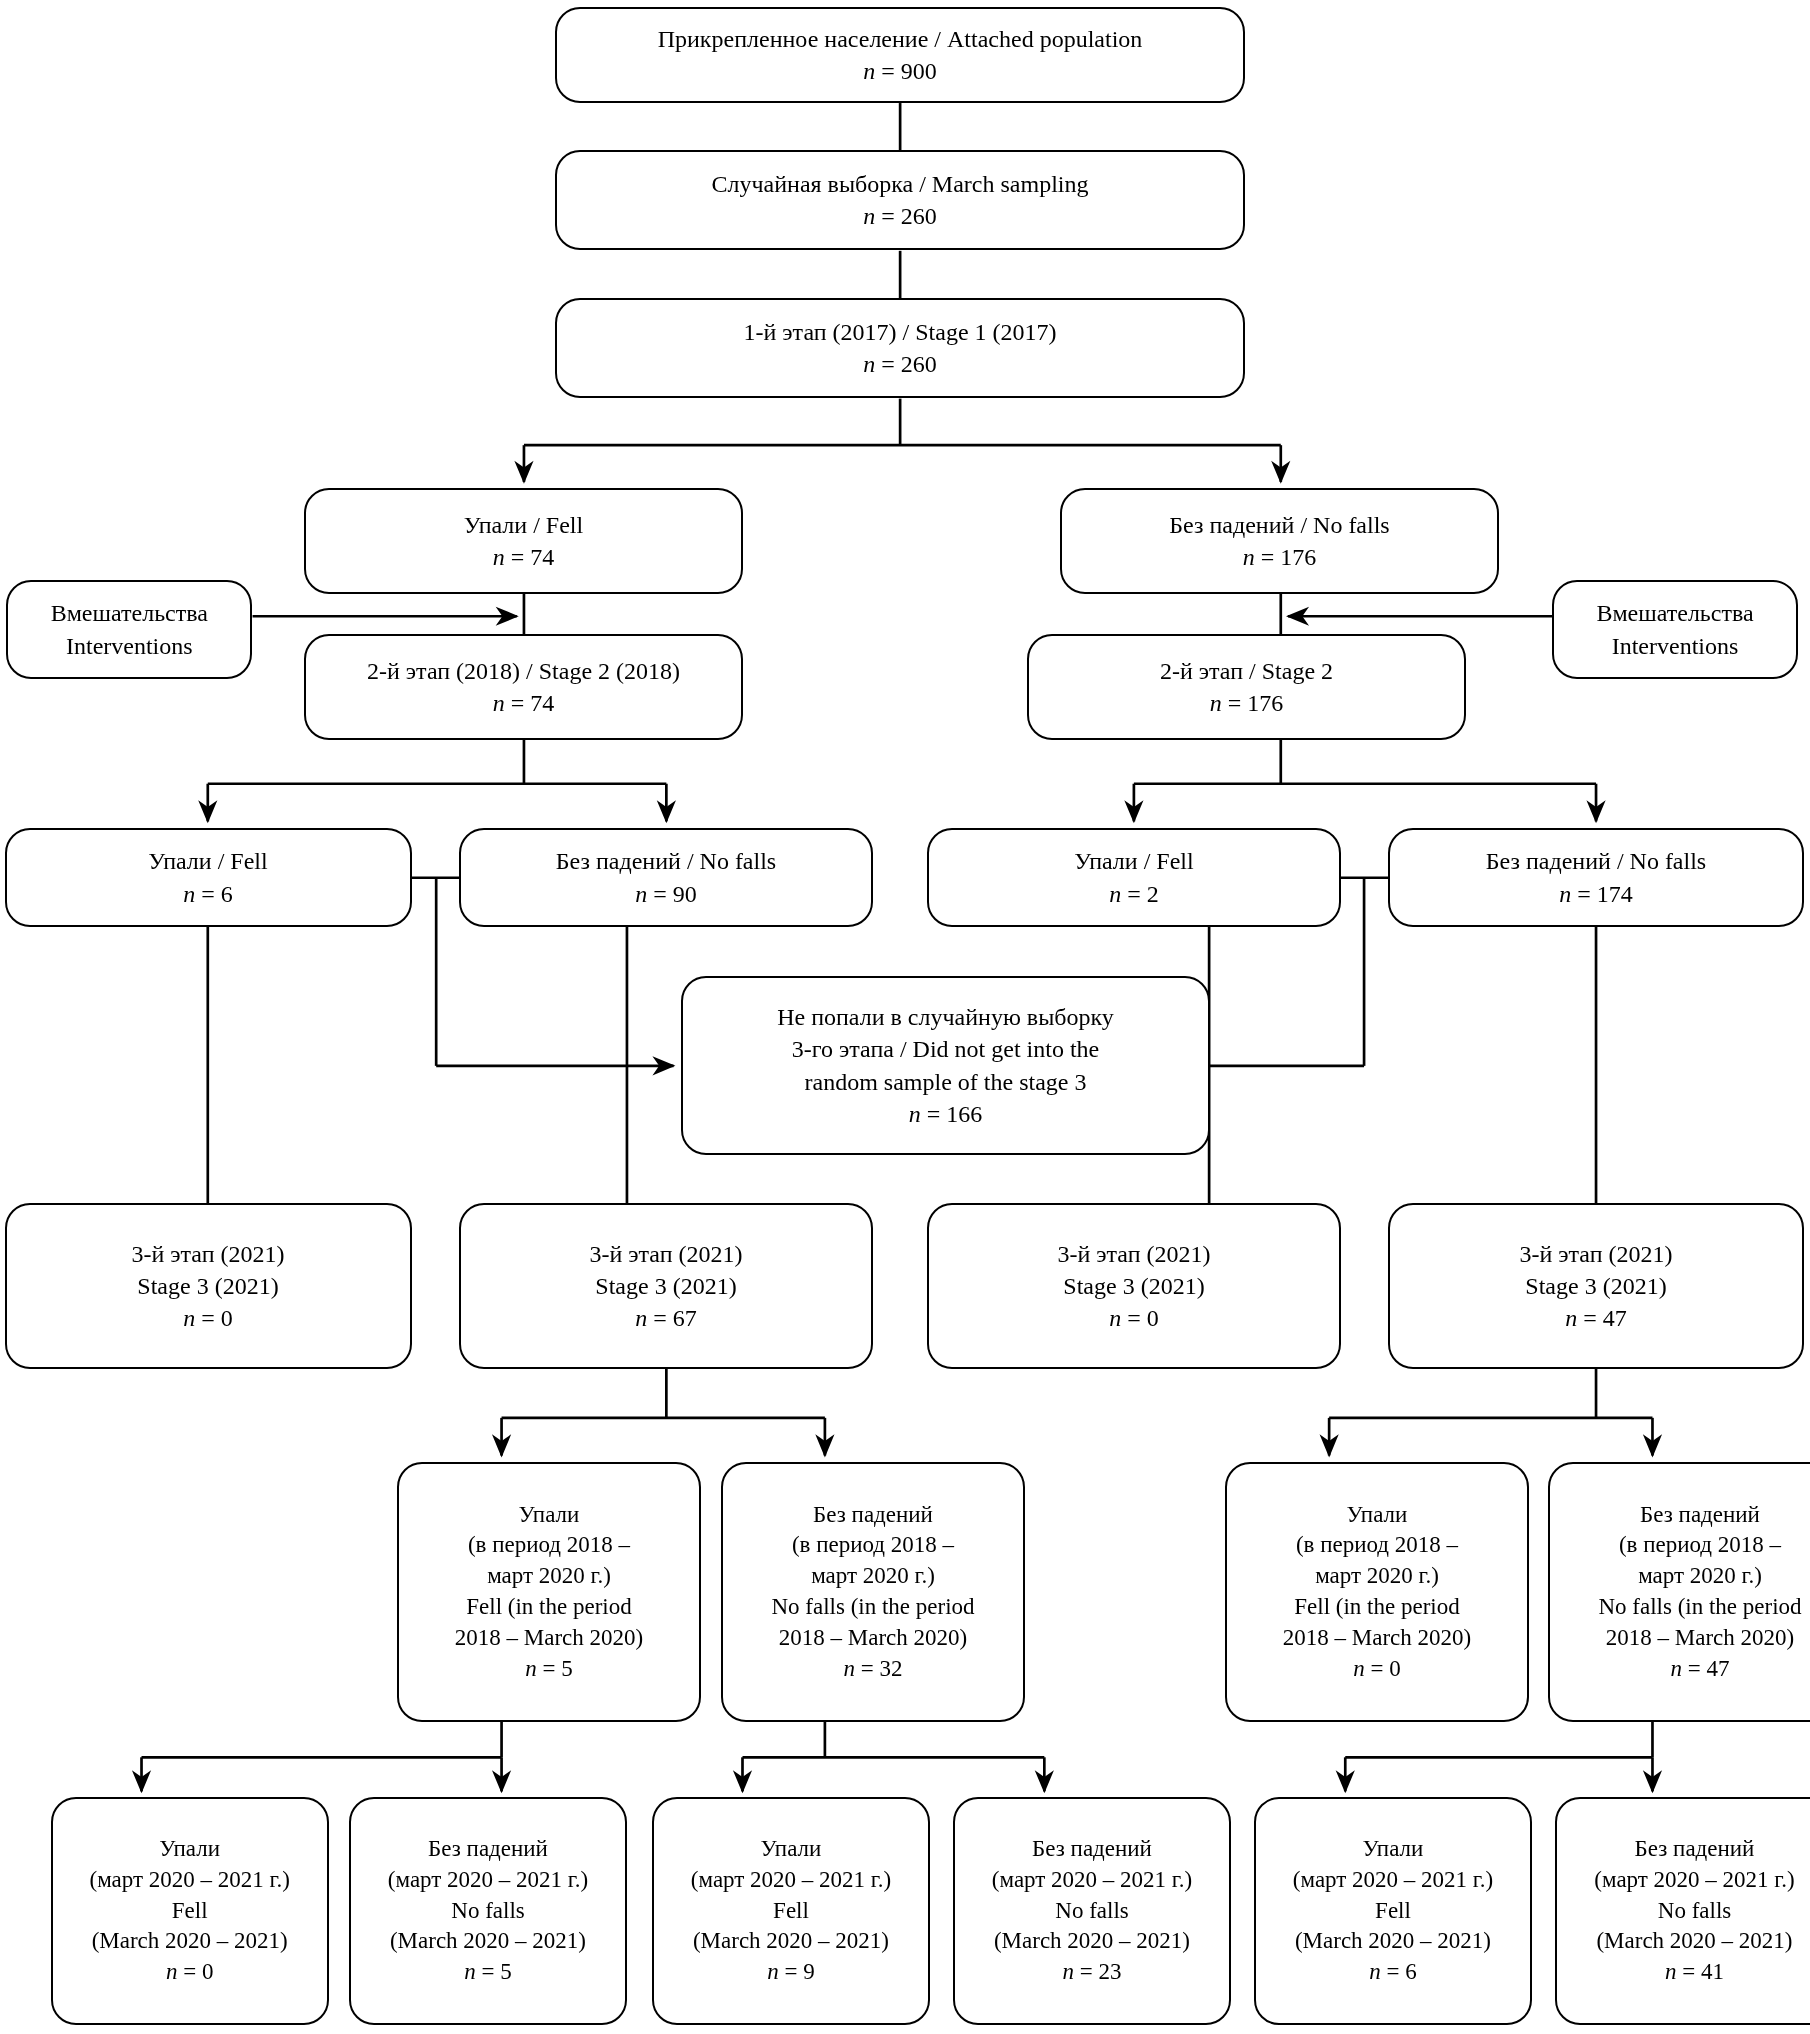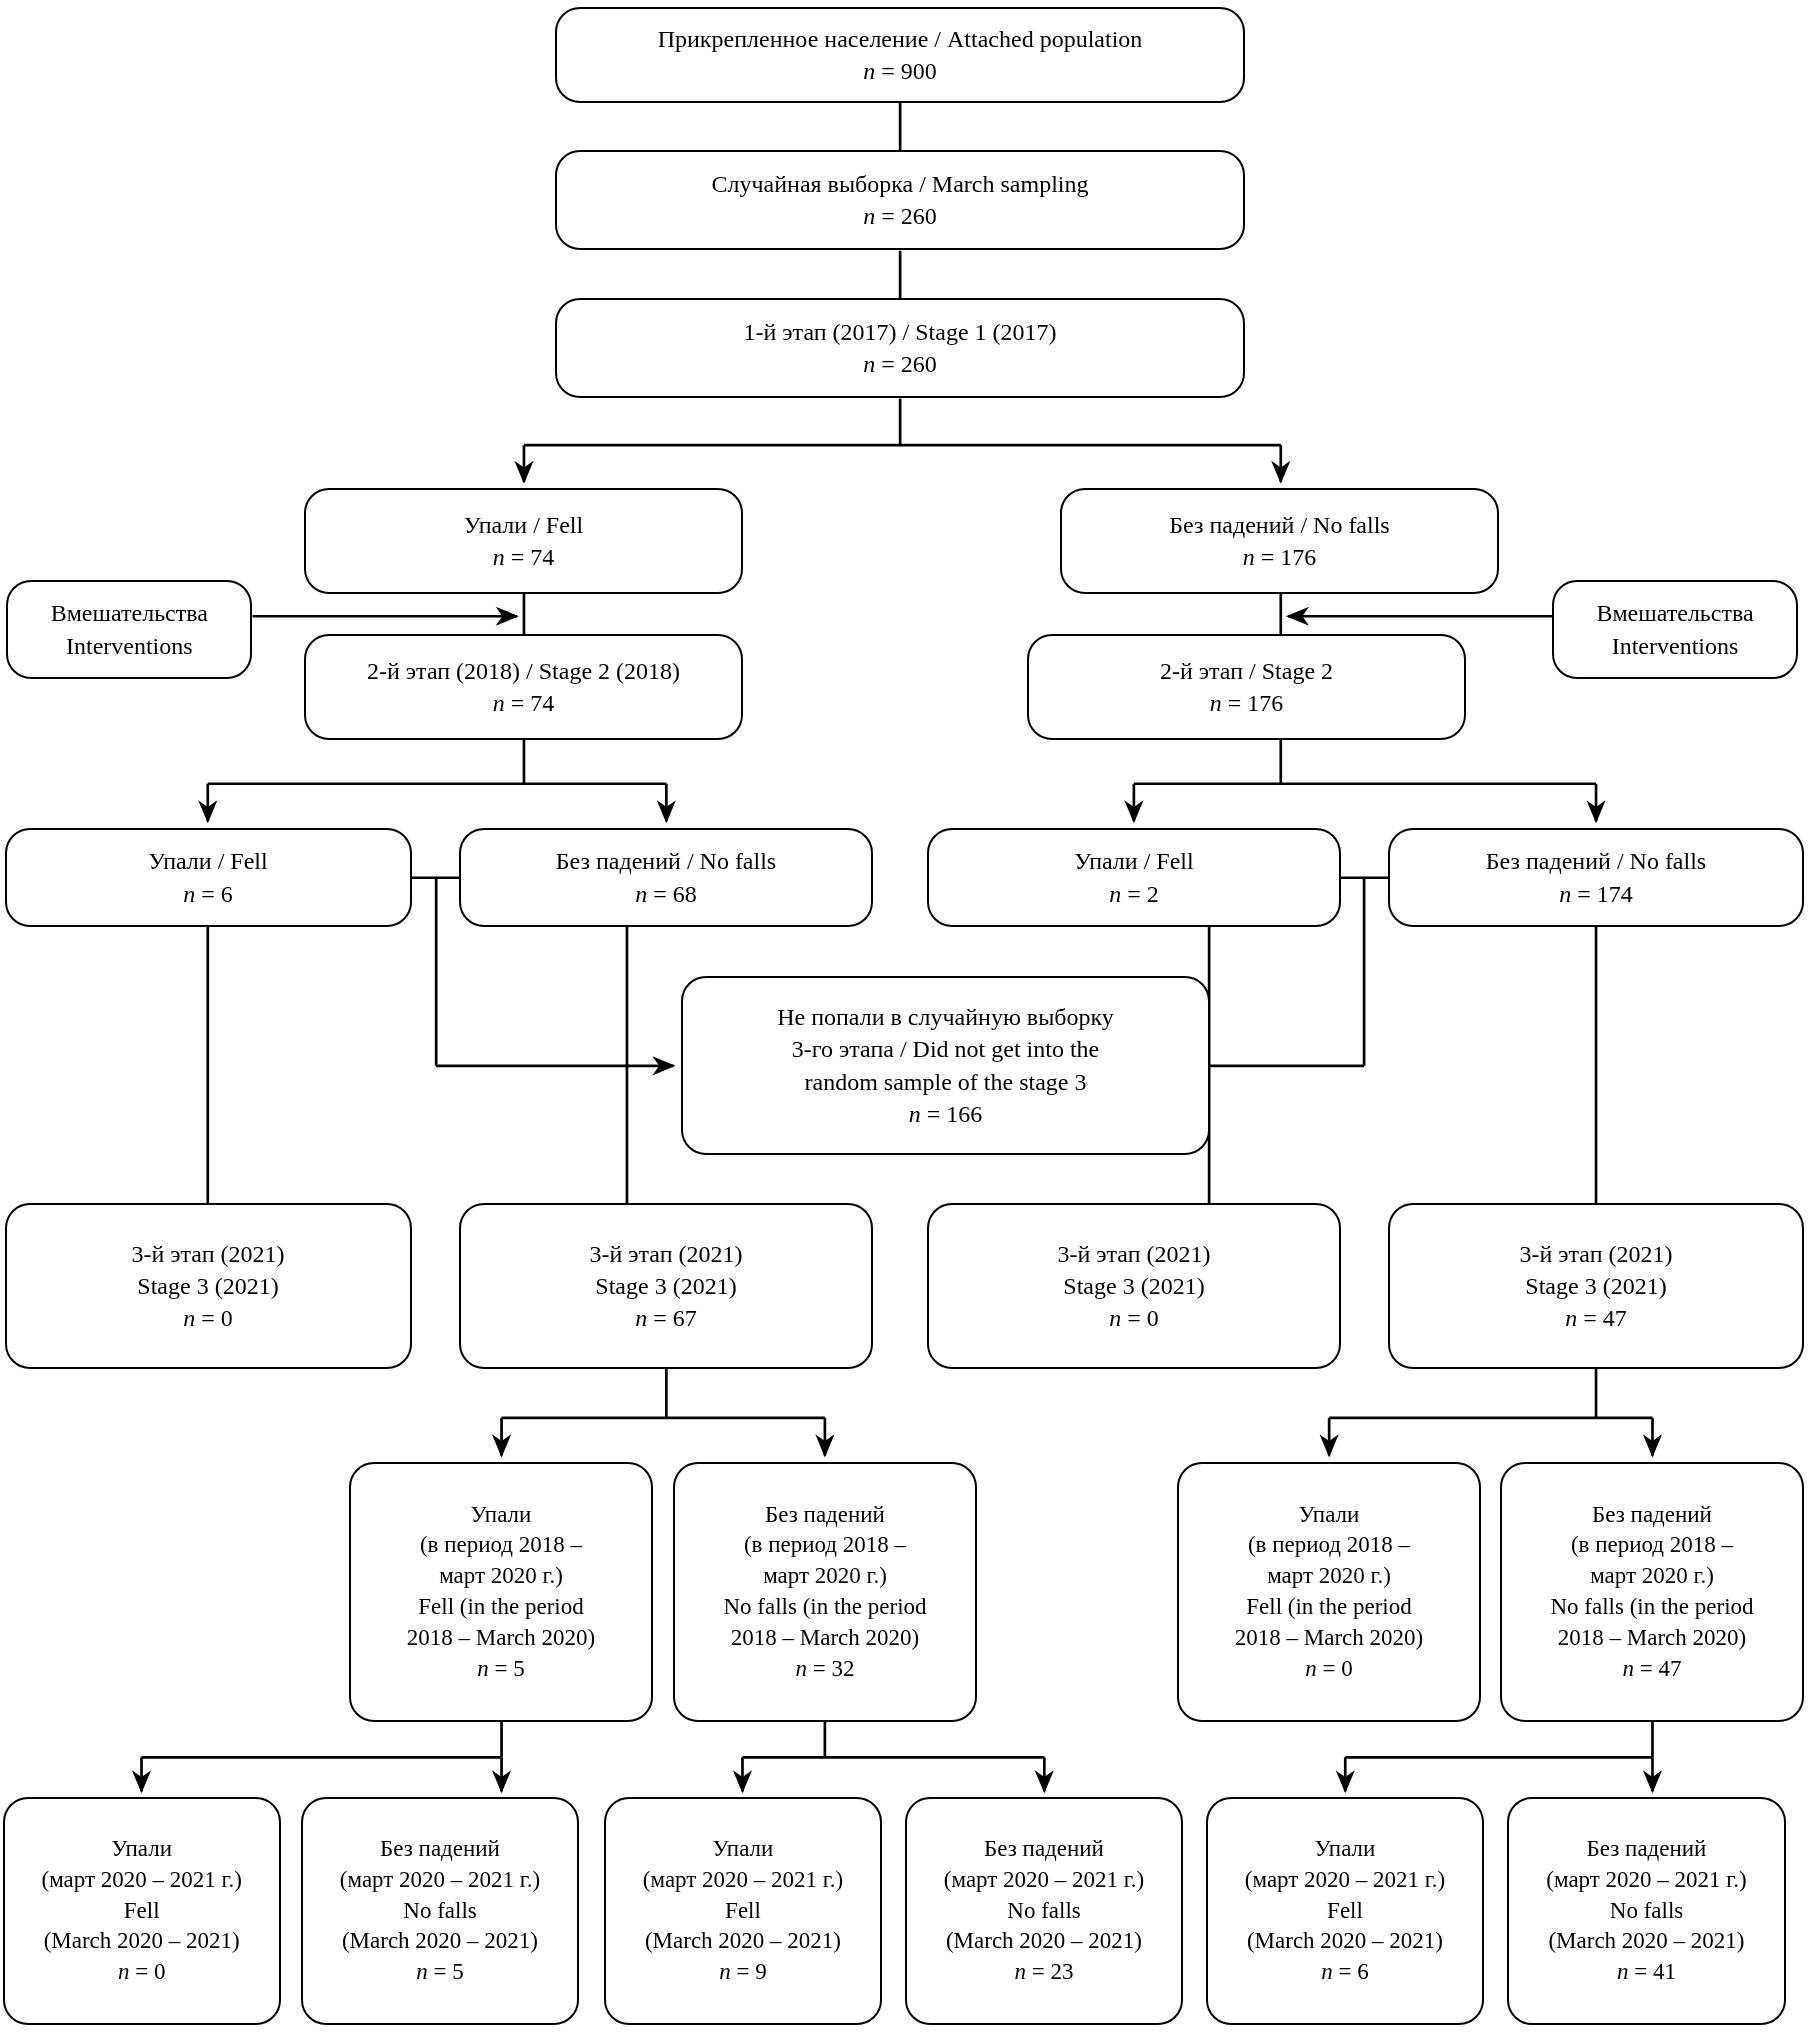--- a/index.html
+++ b/index.html
@@ -3,21 +3,21 @@
 <meta charset="utf-8">
 <style>
   html,body{margin:0;padding:0;background:#ffffff;}
   #figure{position:relative;width:1811px;height:2035px;background:#ffffff;
           font-family:Liberation Serif, serif;color:#000;overflow:hidden;padding-left:24px;}
   #wires{position:absolute;left:0;top:0;width:1811px;height:2035px;}
   .box{position:absolute;box-sizing:border-box;border:2.7px solid #000;border-radius:25px;
        background:#ffffff;display:flex;flex-direction:column;align-items:center;
        justify-content:center;text-align:center;font-size:24px;line-height:1.34;
        padding:5.4px 9px;z-index:2;}
-  .sm{font-size:23px;}
+  .sm{font-size:23px;margin-left:48px;}
   .line{white-space:nowrap;}
   .nv{font-style:italic;}
 </style>
 </head>
 <body>
 
 <div id="figure">
 
   <svg id="wires" width="1811" height="2035" viewBox="0 0 2022 2272">
     <defs>
@@ -116,21 +116,21 @@
     <div class="line">2-й этап / Stage 2</div>
     <div class="line"><i class="nv">n</i><span> = 176</span></div>
   </div>
 
   <div class="box" style="left:4.5px;top:828px;width:407px;height:99px">
     <div class="line">Упали / Fell</div>
     <div class="line"><i class="nv">n</i><span> = 6</span></div>
   </div>
   <div class="box" style="left:459px;top:828px;width:414px;height:99px">
     <div class="line">Без падений / No falls</div>
-    <div class="line"><i class="nv">n</i><span> = 68</span></div>
+    <div class="line"><i class="nv">n</i><span> = 90</span></div>
   </div>
   <div class="box" style="left:927px;top:828px;width:414px;height:99px">
     <div class="line">Упали / Fell</div>
     <div class="line"><i class="nv">n</i><span> = 2</span></div>
   </div>
   <div class="box" style="left:1388px;top:828px;width:416px;height:99px">
     <div class="line">Без падений / No falls</div>
     <div class="line"><i class="nv">n</i><span> = 174</span></div>
   </div>
 

